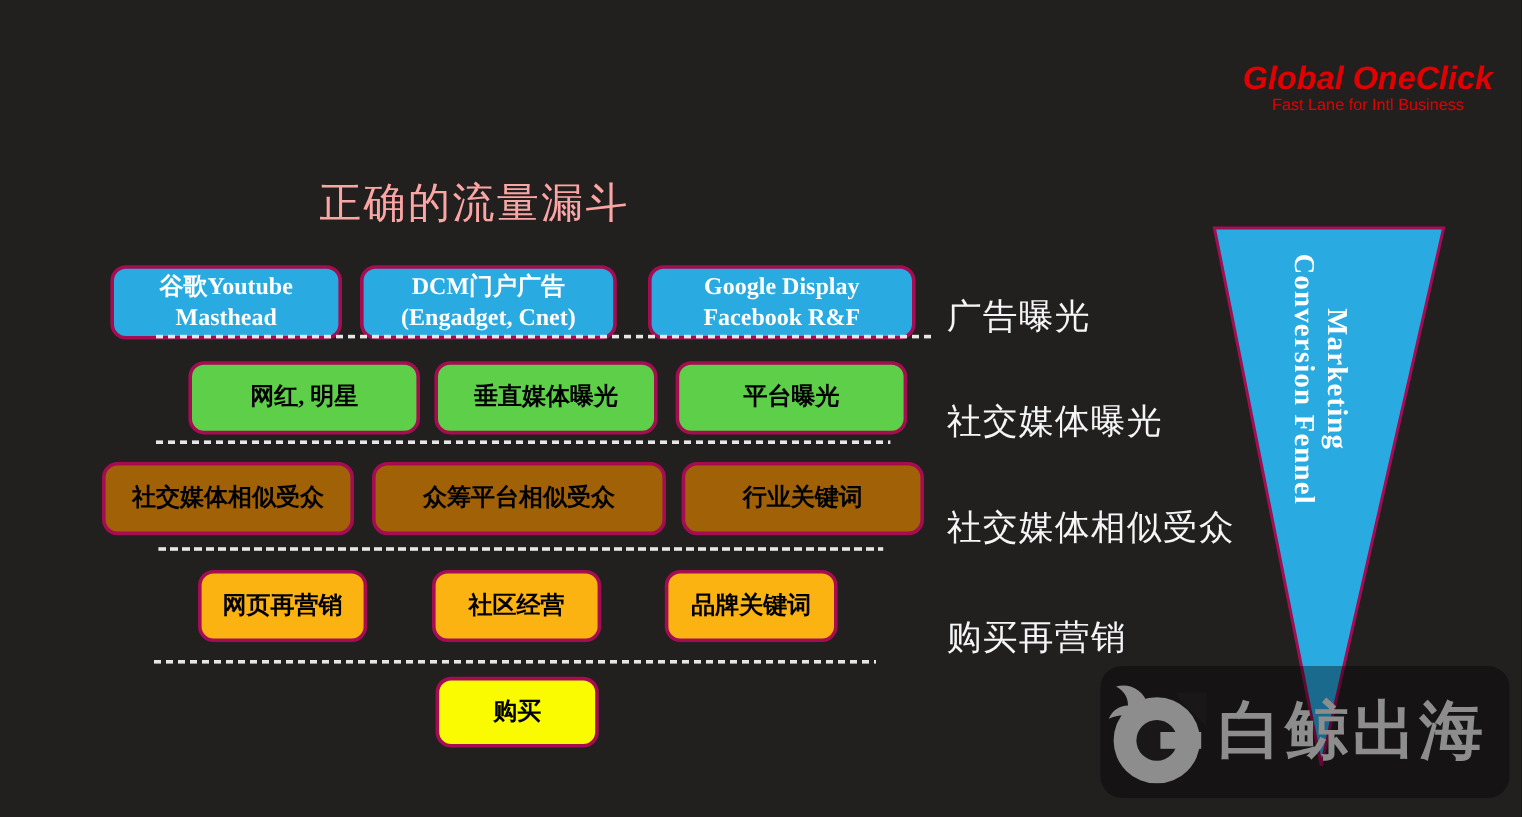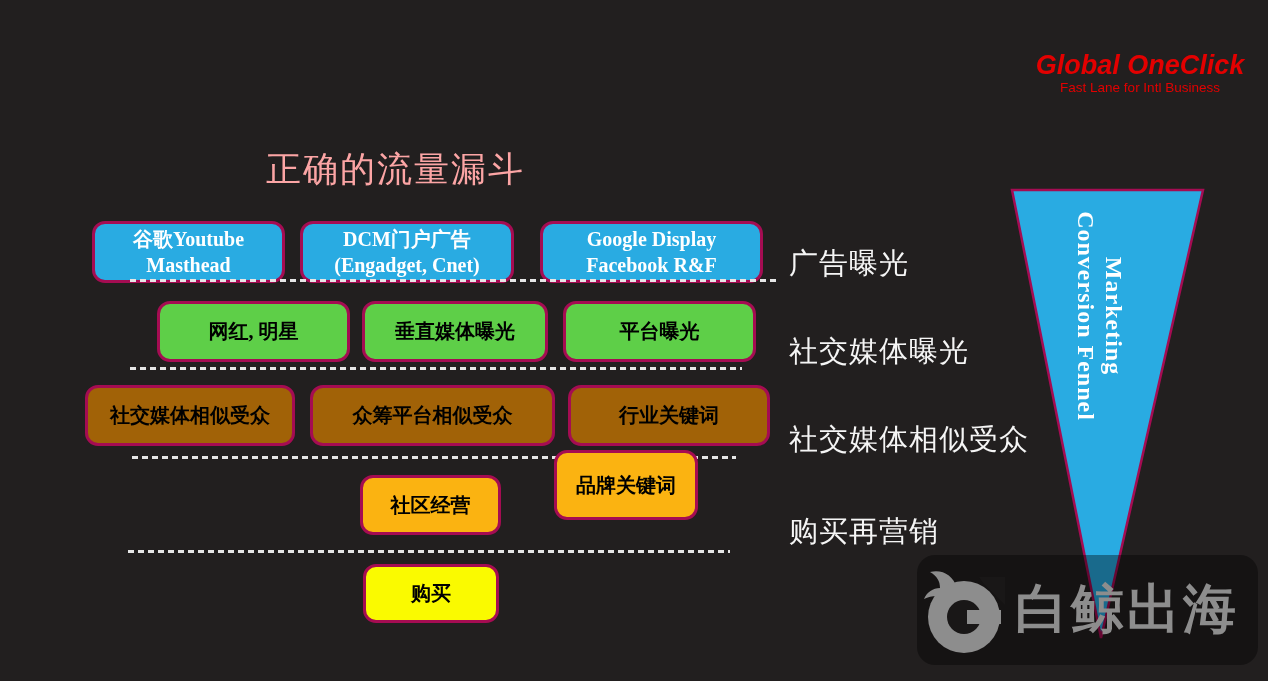--- a/index.html
+++ b/index.html
@@ -28,21 +28,21 @@
   #r1b2{left:300px;top:203px;width:214px;height:62px;}
   #r1b3{left:540px;top:203px;width:223px;height:62px;}
   #r2b1{left:157px;top:301px;width:193px;height:61px;}
   #r2b2{left:362px;top:301px;width:186px;height:61px;}
   #r2b3{left:563px;top:301px;width:193px;height:61px;}
   #r3b1{left:85px;top:385px;width:210px;height:61px;}
   #r3b2{left:310px;top:385px;width:245px;height:61px;}
   #r3b3{left:568px;top:385px;width:202px;height:61px;}
   #r4b1{left:165px;top:475px;width:141px;height:60px;}
   #r4b2{left:360px;top:475px;width:141px;height:60px;}
-  #r4b3{left:554px;top:450px;width:144px;height:70px;align-items:center;}
+  #r4b3{left:554px;top:475px;width:144px;height:60px;align-items:center;}
   #r5b1{left:363px;top:564px;width:136px;height:59px;}
 
   .row-label{position:absolute;left:789px;color:#f5f5f5;font-size:29px;letter-spacing:1px;white-space:nowrap;margin-top:23px;}
   #lab1{top:221px;} #lab2{top:309px;} #lab3{top:397px;} #lab4{top:489px;}
 
   .dash{position:absolute;height:3px;border:none;
         background-image:repeating-linear-gradient(90deg,#e6e6e6 0 6px,transparent 6px 10px);}
   #d1{left:130px;top:279px;width:648px;}
   #d2{left:130px;top:367px;width:612px;}
   #d3{left:132px;top:456px;width:604px;}
@@ -101,20 +101,23 @@
   </div>
   <div id="r3b2" class="box purple">
     <span>众筹平台相似受众</span>
   </div>
   <div id="r3b3" class="box purple">
     <span>行业关键词</span>
   </div>
   <div id="lab3" class="row-label">社交媒体相似受众</div>
   <div id="d3" class="dash"></div>
 
+  <div id="r4b1" class="box orange">
+    <span>网页再营销</span>
+  </div>
   <div id="r4b2" class="box orange">
     <span>社区经营</span>
   </div>
   <div id="r4b3" class="box orange">
     <span>品牌关键词</span>
   </div>
   <div id="lab4" class="row-label">购买再营销</div>
   <div id="d4" class="dash"></div>
 
   <div id="r5b1" class="box yellow">

